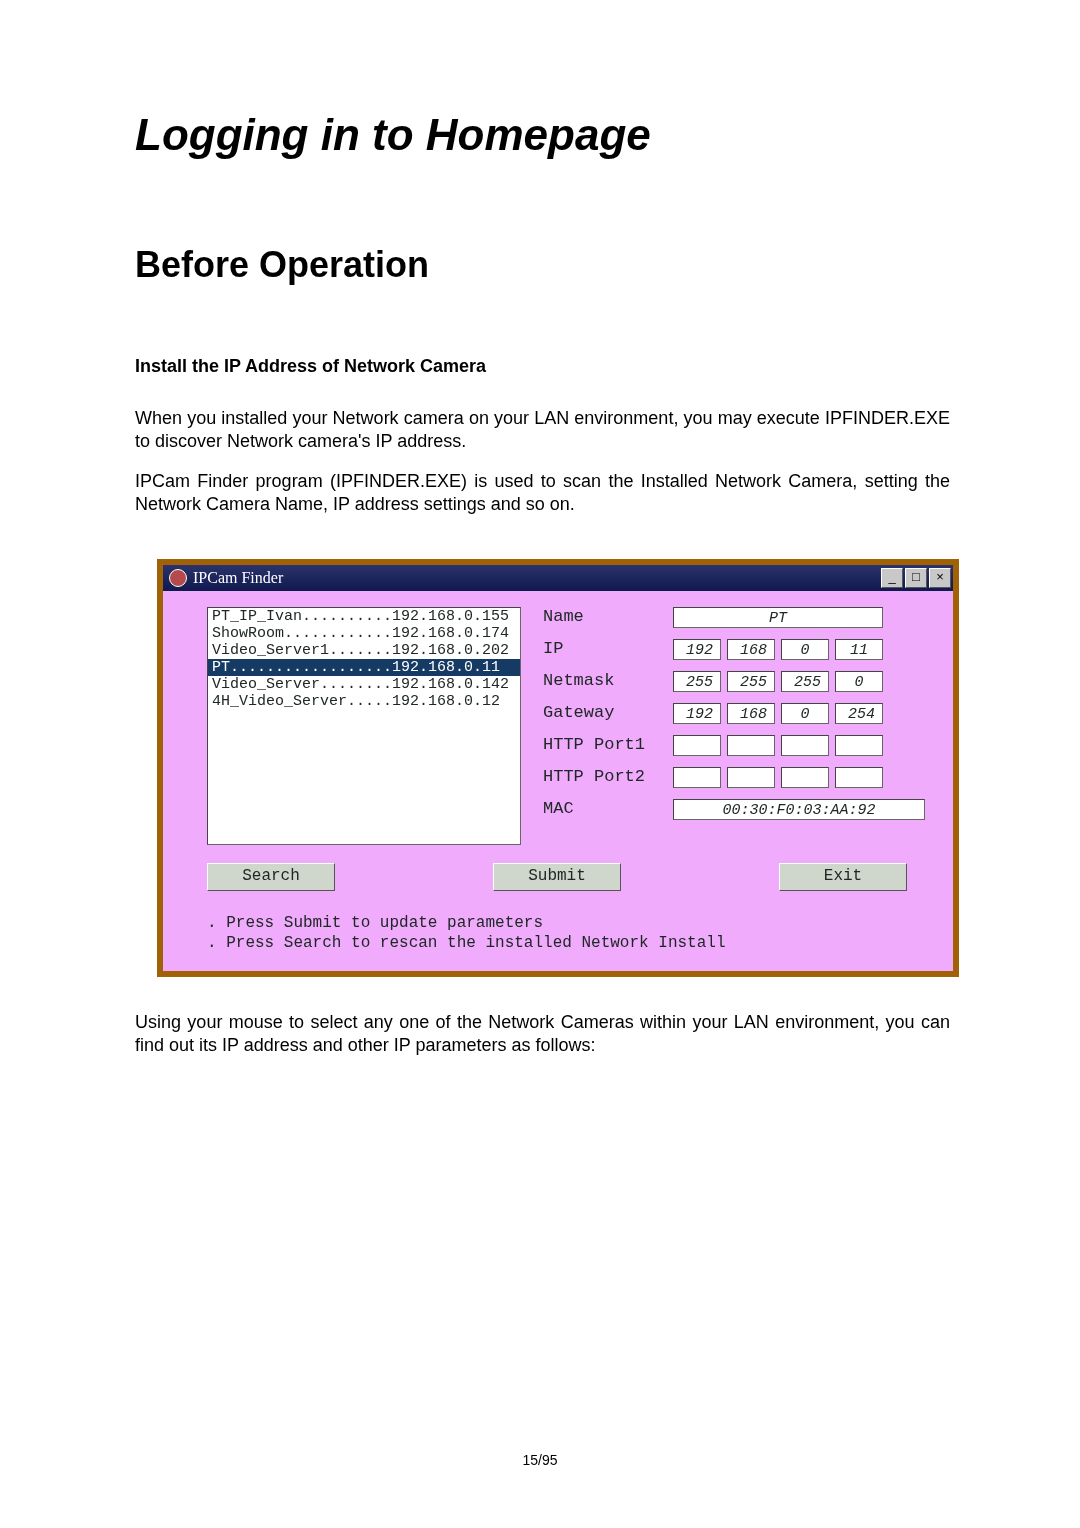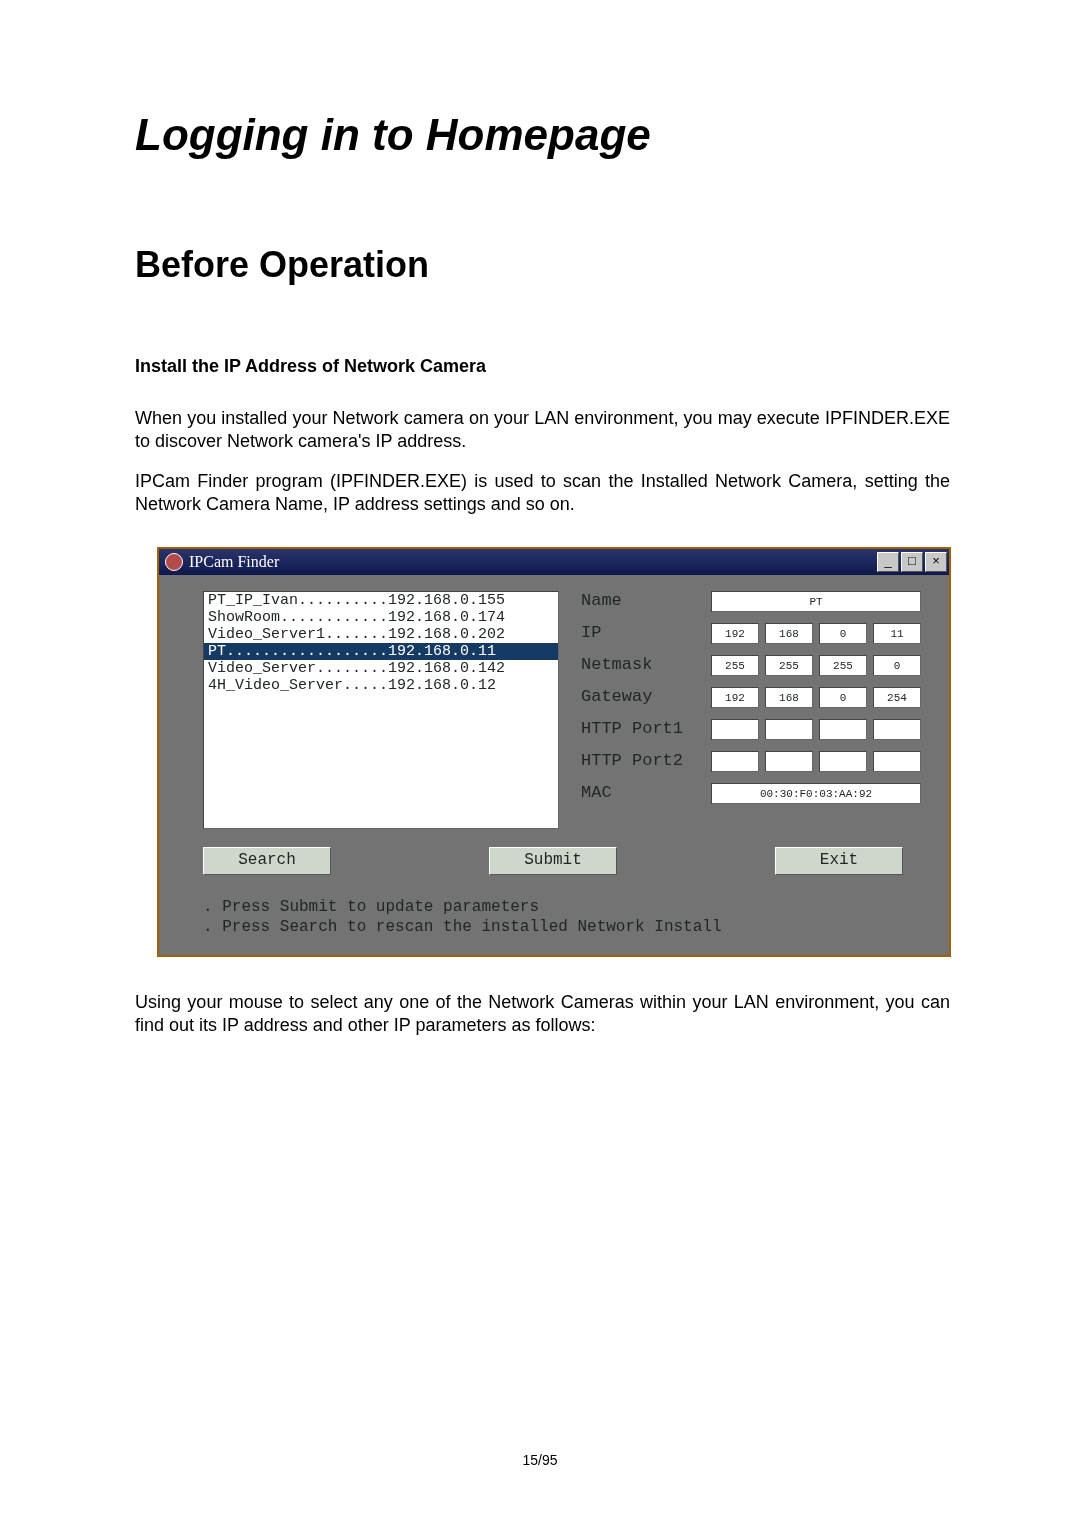--- a/index.html
+++ b/index.html
@@ -40,23 +40,23 @@
   p.body {
     font-size: 18px;
     line-height: 1.25;
     margin: 0 0 18px 0;
     text-align: justify;
   }
 
   
   .win {
     width: 790px;
-    margin: 32px 0 34px 22px;
-    border: 2px solid #a16207;
-    background: #737373;
+    margin: 44px 0 34px 22px;
+    border: 6px solid #a16207;
+    background: #f0abfc;
     font-family: "Courier New", monospace;
     font-size: 17px;
     color: #202826;
   }
   .titlebar {
     display: flex;
     align-items: center;
     height: 26px;
     background: linear-gradient(#2a336b, #10194e);
     color: #fff;
@@ -111,28 +111,29 @@
   .frow { display: flex; height: 30px; margin-bottom: 2px; }
   .frow .flabel { width: 130px; }
   .octets { display: flex; gap: 6px; width: 210px; }
   .oct, .namebox, .macbox {
     background: #fff;
     border: 1px solid #666;
     border-top-color: #444;
     border-left-color: #444;
     height: 21px;
     text-align: center;
-    font-size: 11px;
+    font-size: 15px;
     line-height: 21px;
     padding: 0 12px;
     box-sizing: border-box;
+    font-style: italic;
   }
   .oct { width: 48px; }
   .namebox { width: 210px; text-align: center; }
-  .macbox { width: 210px; text-align: center; }
+  .macbox { width: 252px; text-align: center; }
   .btnrow {
     display: flex;
     justify-content: space-between;
     margin-top: 18px;
     padding-right: 18px;
   }
   .btn-old {
     width: 126px;
     height: 26px;
     background: #cfd6cc;

